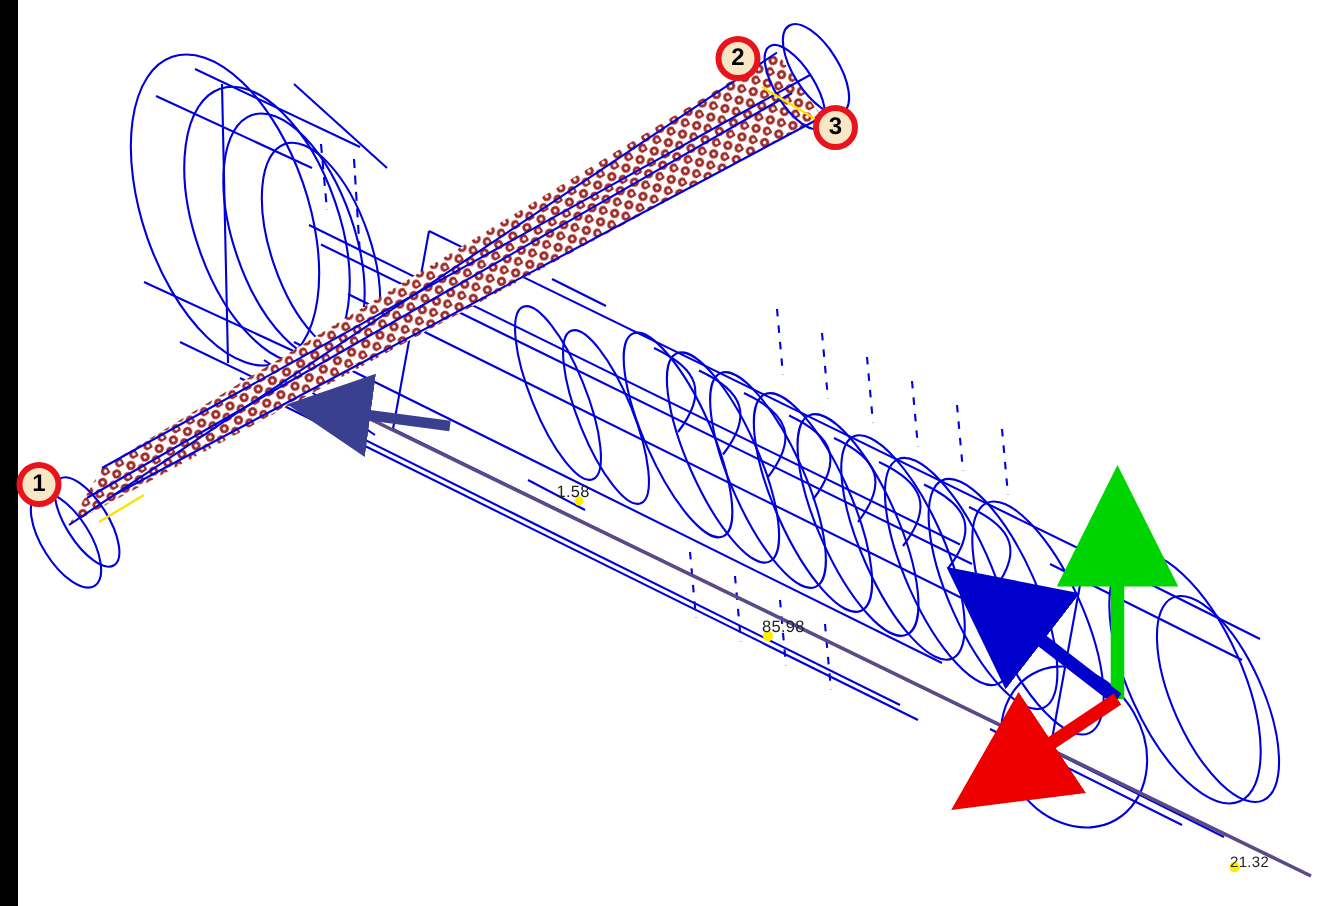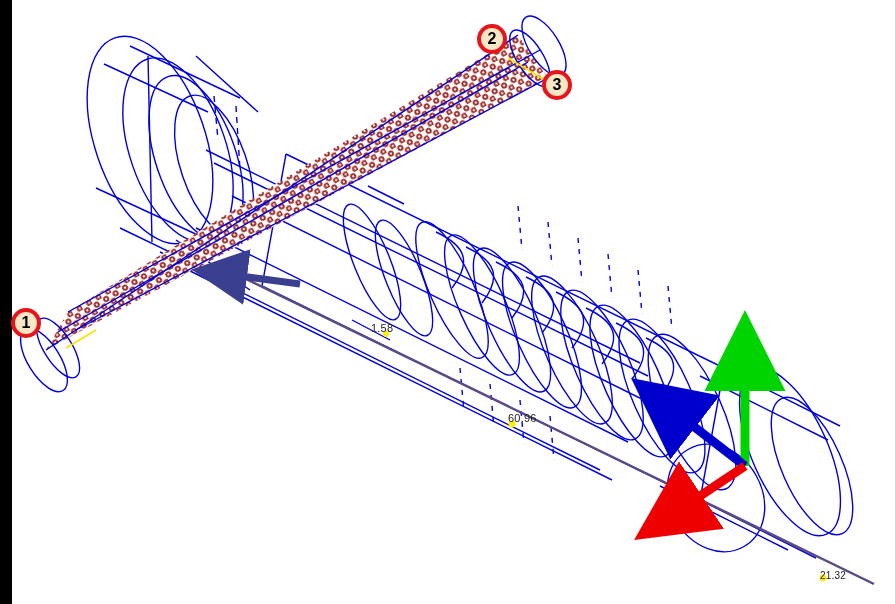--- a/index.html
+++ b/index.html
@@ -213,16 +213,16 @@
     <span>1</span>
   </div>
   <div class="callout" style="left:477px; top:24px;">
     <span>2</span>
   </div>
   <div class="callout" style="left:542px; top:70px;">
     <span>3</span>
   </div>
 
   <div class="dim-label small" style="left:371px; top:322px;text-align:right;">1.58</div>
-  <div class="dim-label small" style="left:508px; top:412px;">60.96</div>
+  <div class="dim-label small" style="left:508px; top:412px;">85.98</div>
   <div class="dim-label" style="left:820px; top:570px;">21.32</div>
 
 </div>
 
 </body></html>

